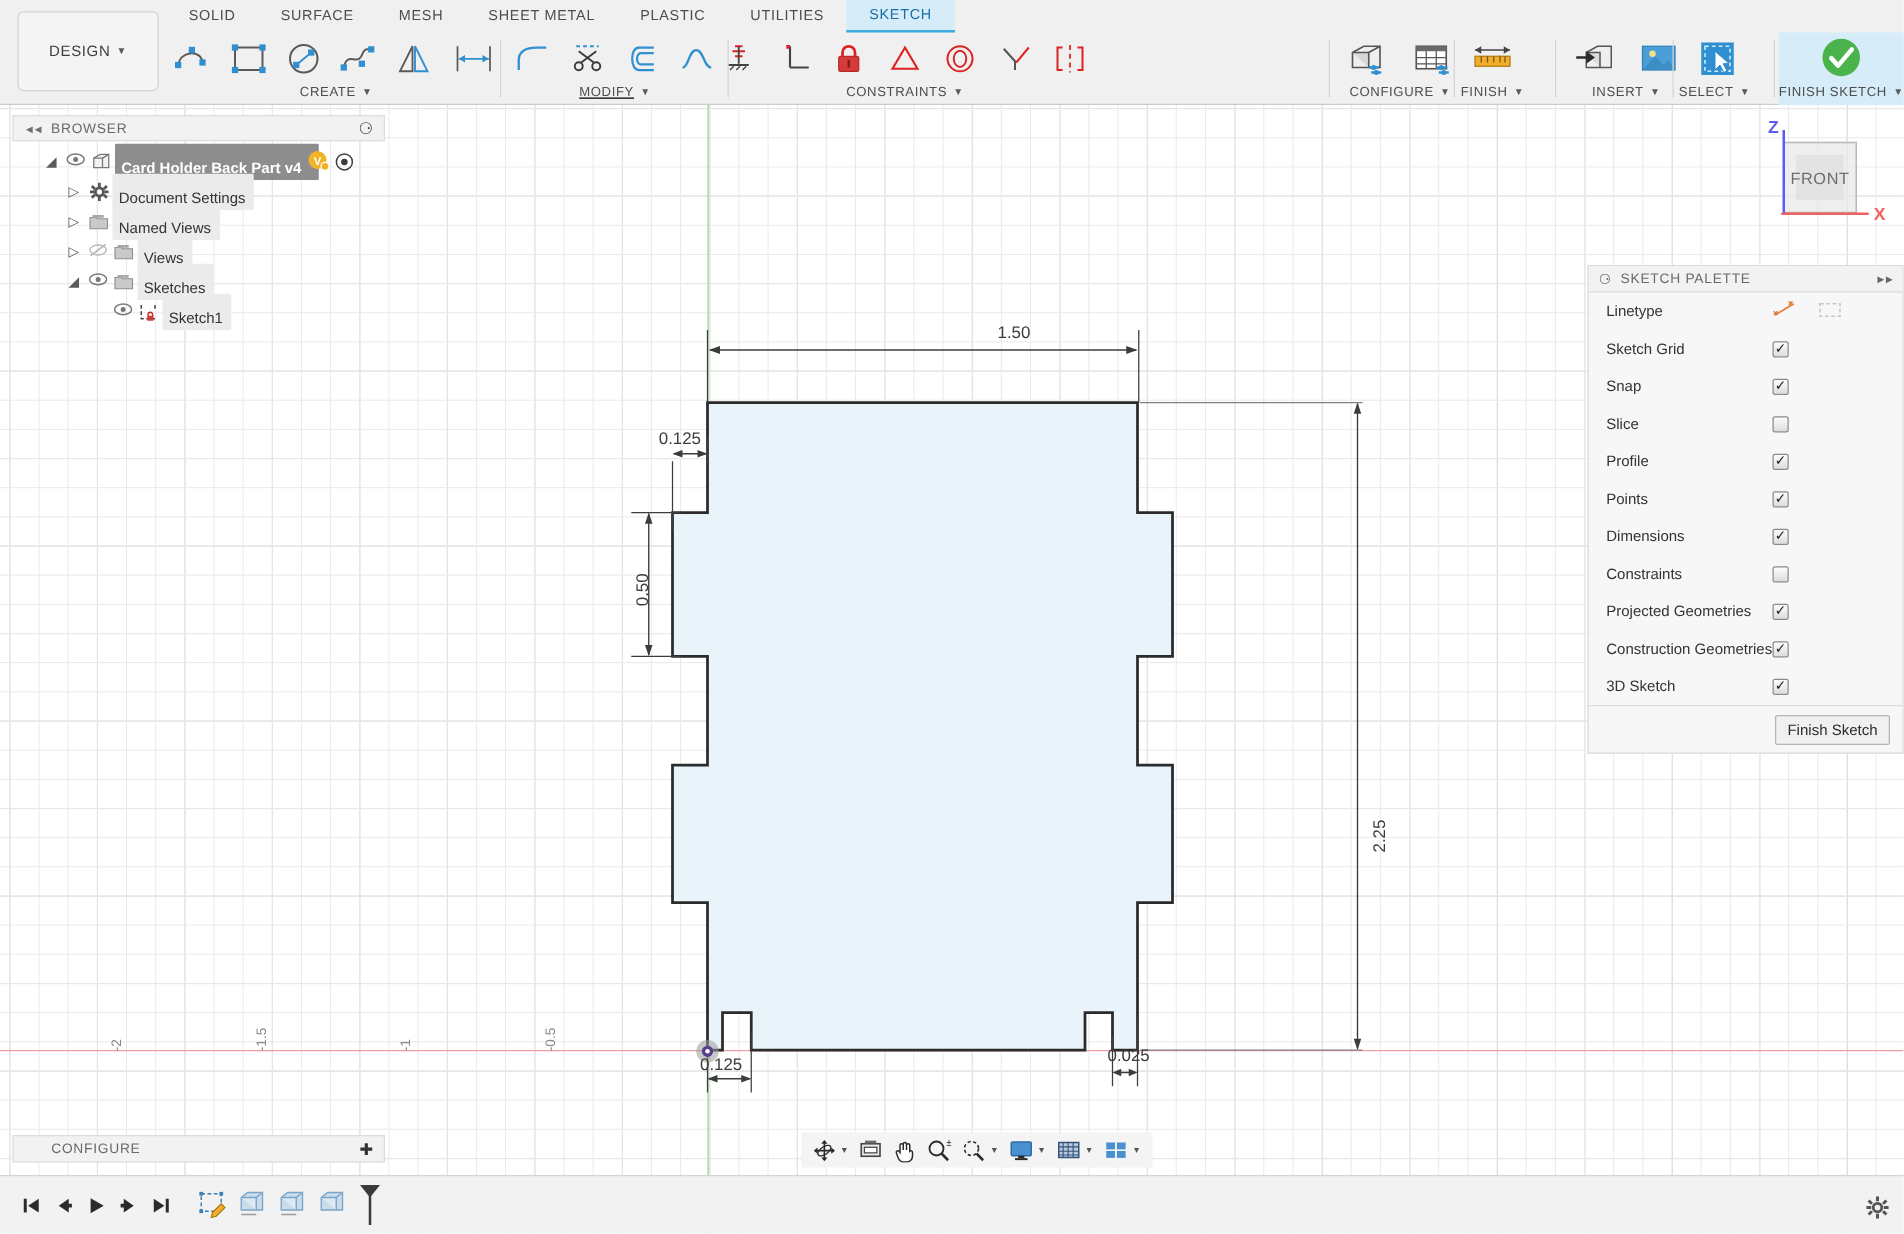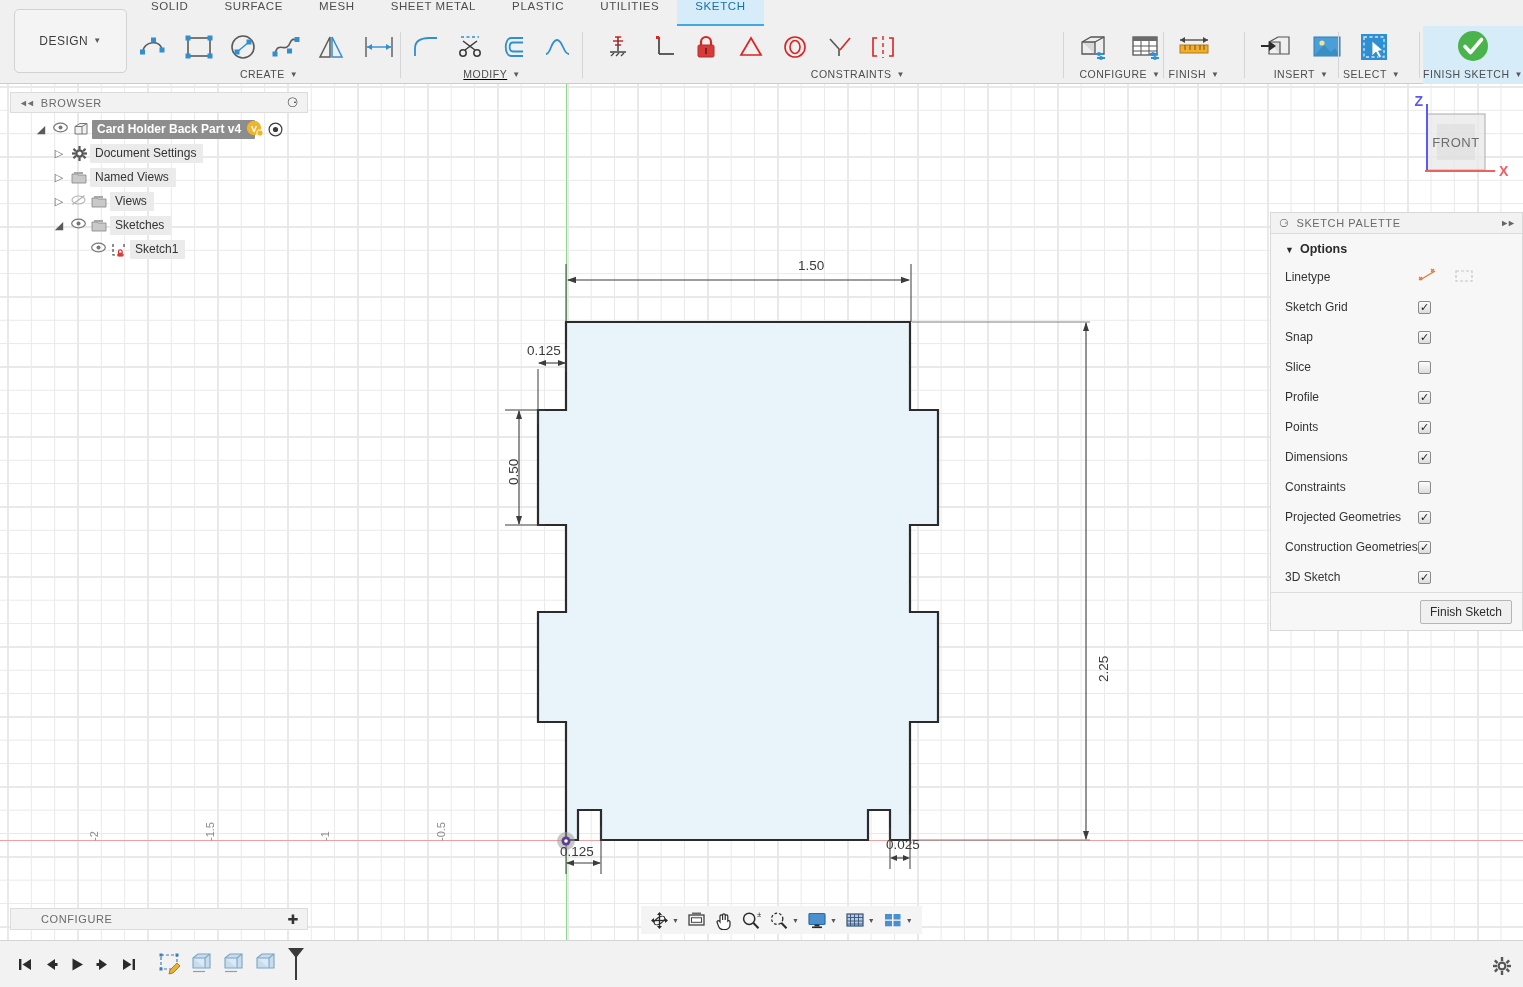--- a/index.html
+++ b/index.html
@@ -18,21 +18,21 @@
     position: absolute; left: 0; top: 0; width: 1523px; height: 84px;
     background: #f0f0f0;
     border-bottom: 1px solid #cccccc;
   }
   #tabstrip {
     position: absolute; left: 133px; top: 0; height: 26px; width: 1390px;
     display: flex; align-items: stretch;
   }
   .tab {
     font-size: 11.5px; color: #4d4d4d; letter-spacing: .6px;
-    padding: 0 18px; display: flex; cursor: default;
+    padding: 0 18px; display: flex; align-items: center; cursor: default;
     background: transparent;
   }
   .tab.active {
     background: #d6ecf8; color: #1a6fa8;
     border-bottom: 2px solid #3fa9e0;
   }
   #design-btn {
     position: absolute; left: 14px; top: 9px; width: 113px; height: 64px;
     border: 1px solid #d2d2d2; border-radius: 5px; background: #f4f4f4;
     display: flex; align-items: center; justify-content: center;
@@ -86,21 +86,21 @@
     display: flex; align-items: center; padding: 0 8px;
     font-size: 11px; color: #6a6a6a; letter-spacing: .6px;
   }
   #browser-head .collapse { color: #707070; font-size: 9px; margin-right: 8px; letter-spacing: -2px; }
   #browser-head .minus { margin-left: auto; font-size: 13px; color: #333; line-height: 1; }
   .tree { padding-top: 4px; }
   .trow { display: flex; align-items: center; height: 24px; font-size: 12px; color: #333; }
   .tarrow { width: 18px; text-align: center; color: #5a5a5a; font-size: 11px; }
   .teye { width: 20px; text-align: center; color: #7a7a7a; font-size: 12px; }
   .ticon { width: 22px; display: flex; align-items: center; justify-content: center; }
-  .tlabel { padding: 2px 7px 3px 5px; background: #ebebeb; border-radius: 1px; }
+  .tlabel { padding: 12px 7px 3px 5px; background: #ebebeb; border-radius: 1px; }
   .trow.root .tlabel { background: #8d8d8d; color: #ffffff; font-weight: bold; padding-right: 14px; }
 
   
   #palette {
     position: absolute; right: 0px; top: 212px; width: 253px;
     background: #f7f7f7; border: 1px solid #d9d9d9; z-index: 5;
   }
   #pal-head {
     height: 21px; background: #f2f2f2; border-bottom: 1px solid #dcdcdc;
     display: flex; align-items: center; padding: 0 8px;
@@ -274,21 +274,21 @@
       <div class="ricon">
         <svg width="34" height="26" viewBox="0 0 34 26">
               <path d="M5 20 C10 20,10 6,16 6 C22 6,22 20,28 20" fill="none" stroke="#2f8fd0" stroke-width="1.8"></path>
             </svg>
       </div>
     </div>
     <div class="glabel"><span>MODIFY</span><span class="caret">▼</span></div>
   </div>
   <div class="vsep" style="left:582px;"></div>
 
-  <div class="rgroup" style="left:597px;align-items:flex-end;">
+  <div class="rgroup" style="left:570px;">
     <div class="ricons">
       <div class="ricon">
         <svg width="34" height="26" viewBox="0 0 34 26">
               <line x1="13" y1="3" x2="19" y2="3" stroke="#d22" stroke-width="1.5"></line>
               <line x1="11" y1="7" x2="21" y2="7" stroke="#d22" stroke-width="1.5"></line>
               <line x1="13" y1="11" x2="19" y2="11" stroke="#d22" stroke-width="1.5"></line>
               <line x1="16" y1="3" x2="16" y2="17" stroke="#444" stroke-width="1.5"></line>
               <line x1="8" y1="18" x2="24" y2="18" stroke="#444" stroke-width="1.5"></line>
               <line x1="9" y1="22" x2="12" y2="19" stroke="#444" stroke-width="1.2"></line>
               <line x1="14" y1="22" x2="17" y2="19" stroke="#444" stroke-width="1.2"></line>
@@ -679,23 +679,20 @@
   </div>
 </div>
 
 <div id="palette">
   <div id="pal-head">
     <span class="dot">⚆</span>
     <span>SKETCH PALETTE</span>
     <span class="expand">►►</span>
   </div>
 
-  <div class="pal-section">
-    <span class="tri">▼</span><span>Options</span>
-  </div>
 
   <div class="prow">
     <span class="pname">Linetype</span>
     <span class="pctl">
       <span>
         <svg width="20" height="16" viewBox="0 0 20 16">
               <line x1="2" y1="12" x2="17" y2="3" stroke="#e07b39" stroke-width="1.4"></line>
               <line x1="13" y1="1" x2="16" y2="4" stroke="#e07b39" stroke-width="1.2"></line>
               <line x1="16" y1="1" x2="13" y2="4" stroke="#e07b39" stroke-width="1.2"></line>
               <line x1="1" y1="9" x2="4" y2="12" stroke="#e07b39" stroke-width="1.2"></line>

